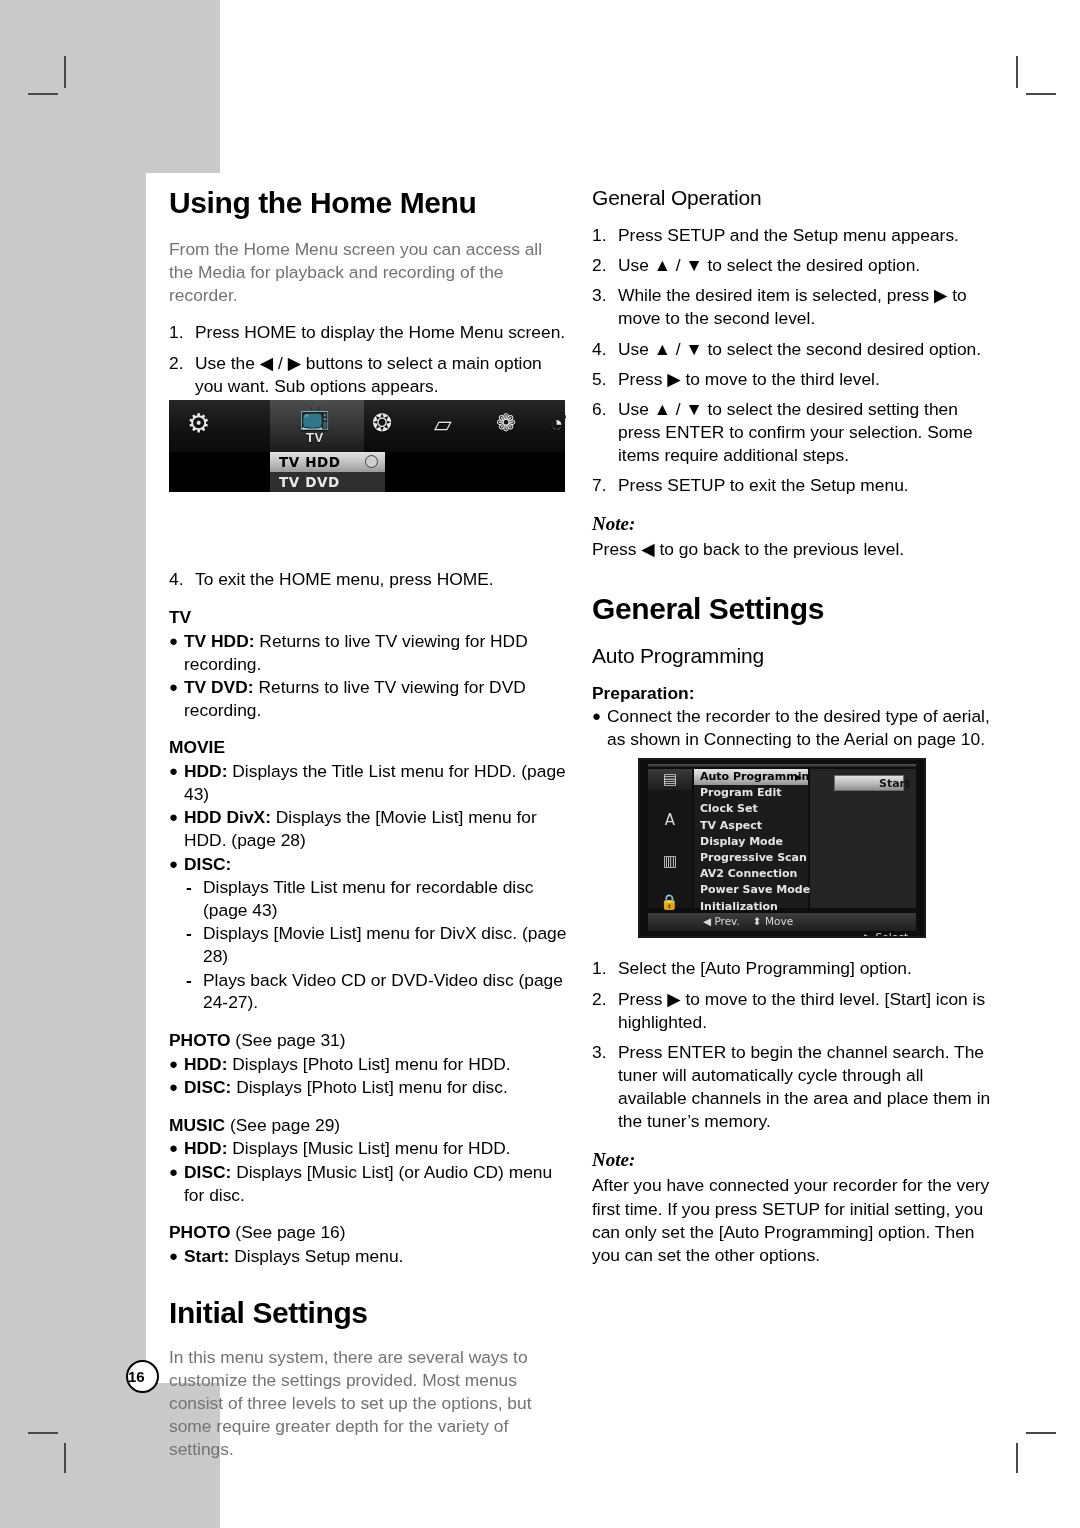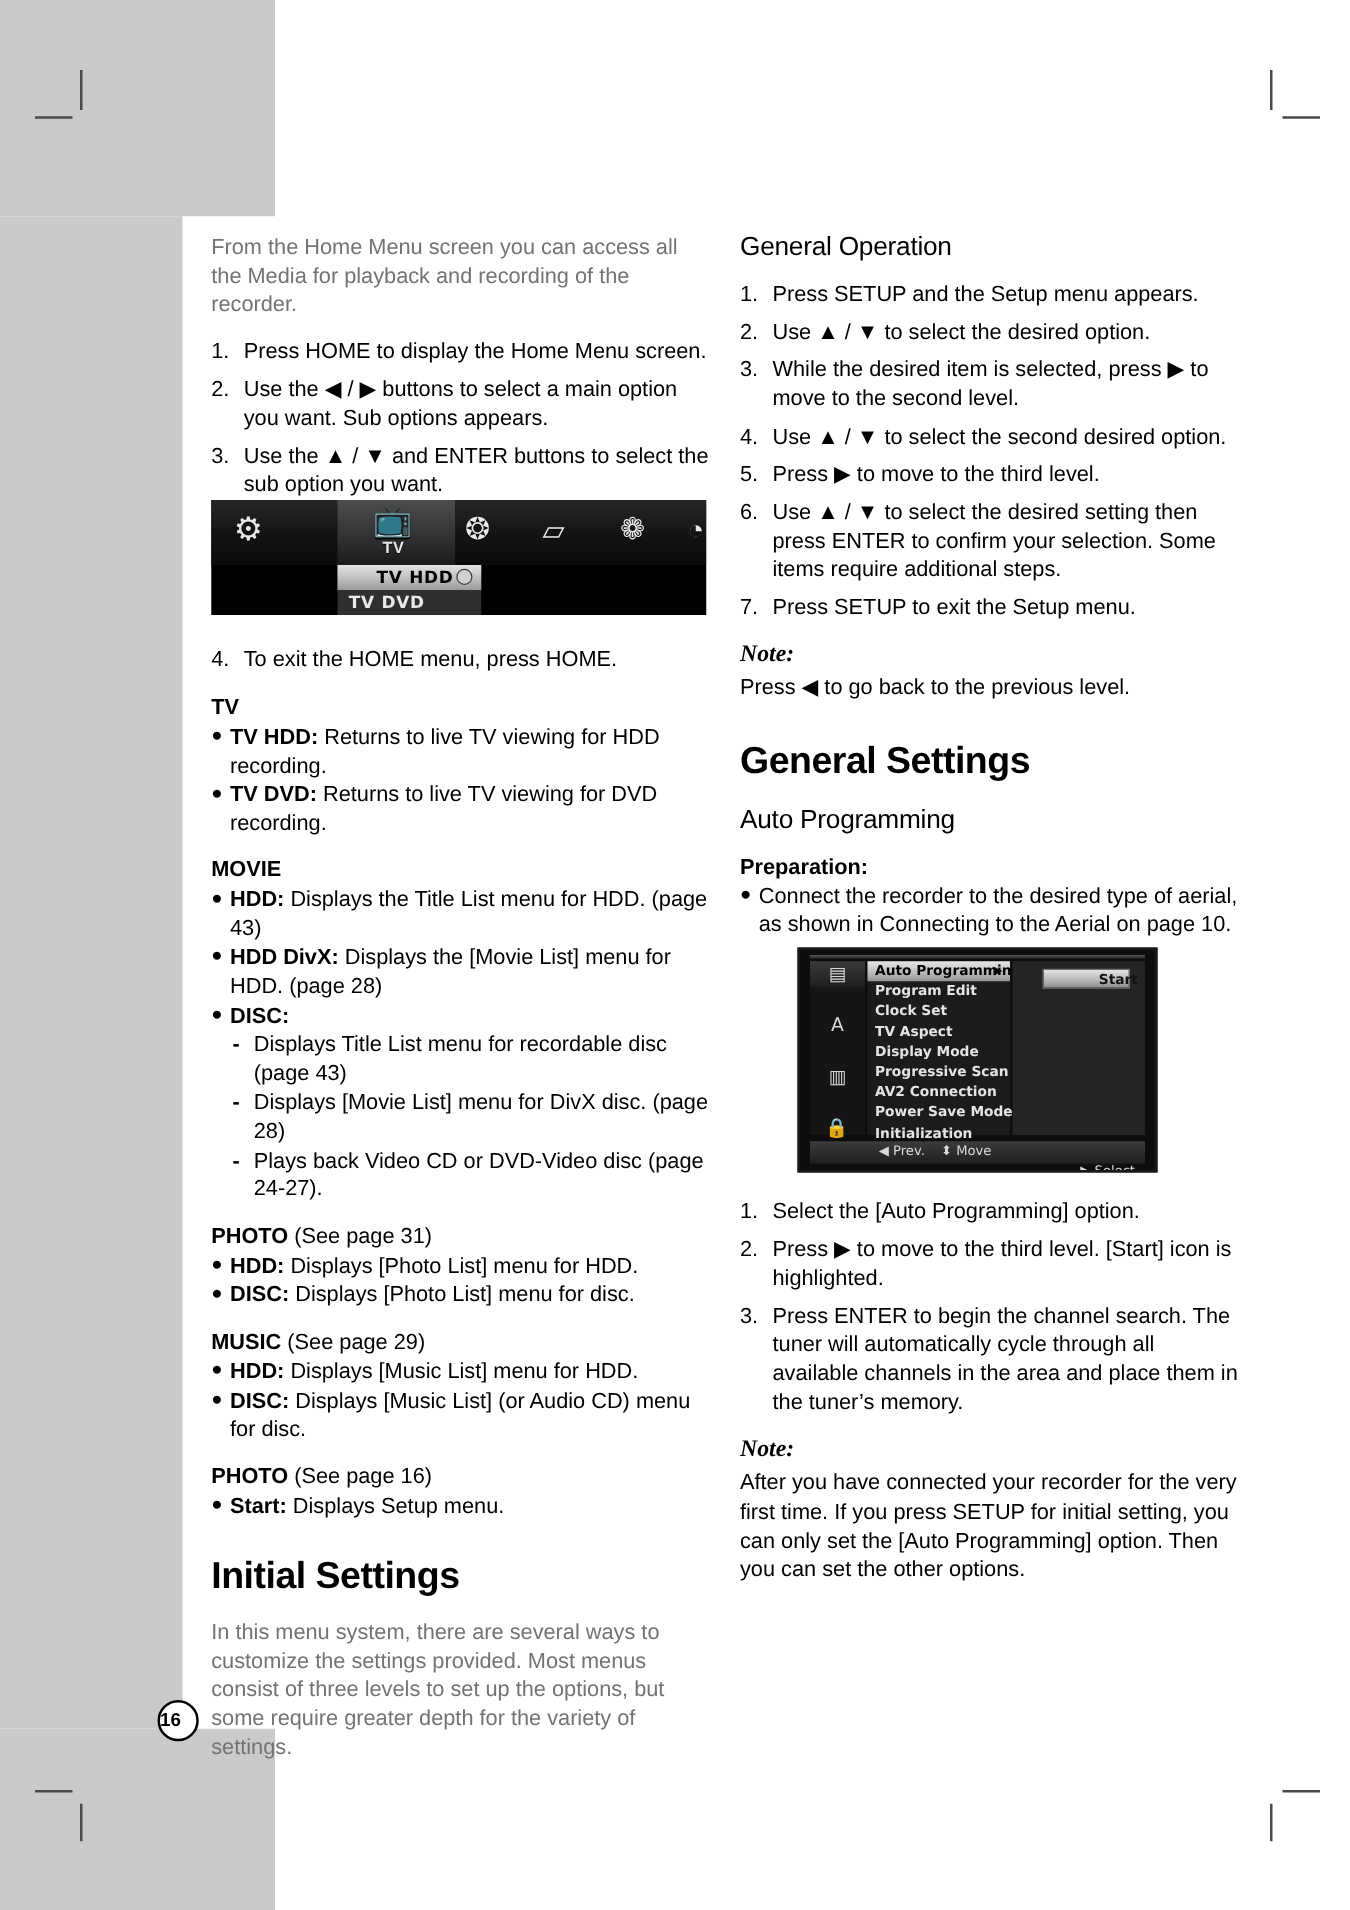--- a/index.html
+++ b/index.html
@@ -216,21 +216,20 @@
     padding-left: 9px;
     font-size: 13.5px;
     font-weight: bold;
     letter-spacing: .6px;
     color: #e9e9e9;
     font-family: "DejaVu Sans", sans-serif;
   }
   .osd-home .sub-row.sel {
     background: linear-gradient(180deg,#e3e3e3 0%,#c2c2c2 50%,#9b9b9b 100%);
     color: #000;
-    text-align: center;
   }
   .osd-home .sub-row .mark {
     position: absolute;
     right: 7px; top: 3px;
     width: 11px; height: 11px;
     border: 1.5px solid #3d3d3d;
     border-radius: 50%;
     background: #cfcfcf;
   }
 
@@ -343,20 +342,21 @@
   <div class="cropmark cm-tr-h"></div>
   <div class="cropmark cm-bl-v"></div>
   <div class="cropmark cm-bl-h"></div>
   <div class="cropmark cm-br-v"></div>
   <div class="cropmark cm-br-h"></div>
 
   <div class="page-number">16</div>
 
   <div class="col col-left">
 
+    <h1 class="sec">Using the Home Menu</h1>
 
     <p class="para">From the Home Menu screen you can access all the Media for playback and recording of the recorder.</p>
 
     <div class="numlist">
       <div class="numitem">
         <span class="num">1.</span>
         <span class="txt">Press HOME to display the Home Menu screen.</span>
       </div>
       <div class="numitem">
         <span class="num">2.</span>

